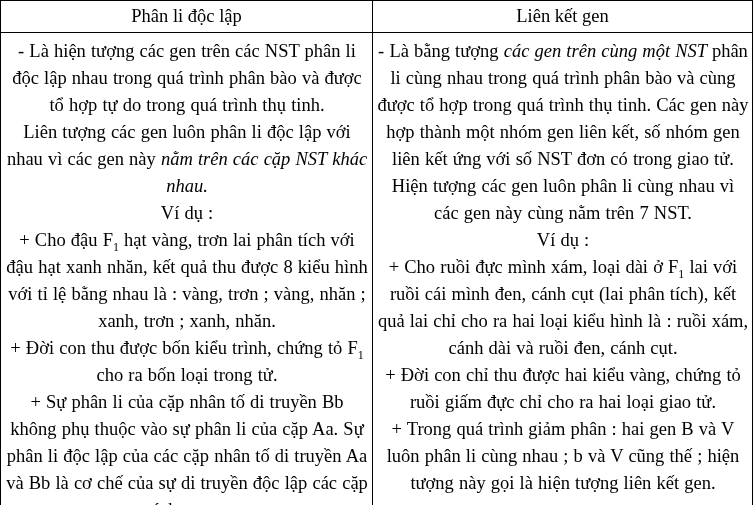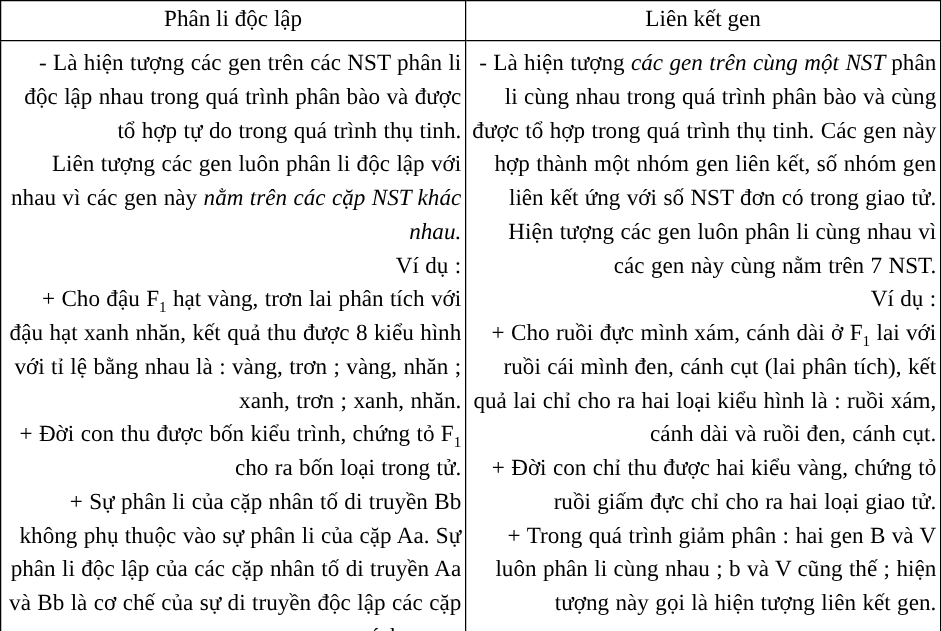--- a/index.html
+++ b/index.html
@@ -35,21 +35,21 @@
     margin-top: 29px;
   }
   table.cmp td {
     vertical-align: top;
     height: 464px;
     padding: 5px 3px 0 4px;
   }
   table.cmp td p {
     margin: 0;
     line-height: 27px;
-    text-align: right;
+    text-align: center;
     word-spacing: 0.5px;
   }
   table.cmp em {
     font-style: italic;
     margin-top: 28px;
   }
   table.cmp sub {
     font-size: 0.65em;
     line-height: 0;
   }
@@ -72,22 +72,22 @@
     <tr>
       <td>
           <p><span>- Là hiện tượng các gen trên các NST phân li độc lập nhau trong quá trình phân bào và được tổ hợp tự do trong quá trình thụ tinh.</span></p>
           <p><span>Liên tượng các gen luôn phân li độc lập với nhau vì các gen này </span><em>nằm trên các cặp NST khác nhau.</em></p>
           <p><span>Ví dụ :</span></p>
           <p><span>+ Cho đậu F</span><sub>1</sub><span> hạt vàng, trơn lai phân tích với đậu hạt xanh nhăn, kết quả thu được 8 kiểu hình với tỉ lệ bằng nhau là : vàng, trơn ; vàng, nhăn ; xanh, trơn ; xanh, nhăn.</span></p>
           <p><span>+ Đời con thu được bốn kiểu trình, chứng tỏ F</span><sub>1</sub><span> cho ra bốn loại trong tử.</span></p>
           <p><span>+ Sự phân li của cặp nhân tố di truyền Bb không phụ thuộc vào sự phân li của cặp Aa. Sự phân li độc lập của các cặp nhân tố di truyền Aa và Bb là cơ chế của sự di truyền độc lập các cặp tính trạng.</span></p>
         </td>
       <td>
-          <p><span>- Là hiện tượng </span><em>các gen trên cùng một NST </em><span>phân li cùng nhau trong quá trình phân bào và cùng được tổ hợp trong quá trình thụ tinh. Các gen này hợp thành một nhóm gen liên kết, số nhóm gen liên kết ứng với số NST đơn có trong giao tử.</span></p>
+          <p><span>- Là bằng tượng </span><em>các gen trên cùng một NST </em><span>phân li cùng nhau trong quá trình phân bào và cùng được tổ hợp trong quá trình thụ tinh. Các gen này hợp thành một nhóm gen liên kết, số nhóm gen liên kết ứng với số NST đơn có trong giao tử.</span></p>
           <p><span>Hiện tượng các gen luôn phân li cùng nhau vì các gen này cùng nằm trên 7 NST.</span></p>
           <p><span>Ví dụ :</span></p>
-          <p><span>+ Cho ruồi đực mình xám, cánh dài ở F</span><sub>1</sub><span> lai với ruồi cái mình đen, cánh cụt (lai phân tích), kết quả lai chỉ cho ra hai loại kiểu hình là : ruồi xám, cánh dài và ruồi đen, cánh cụt.</span></p>
+          <p><span>+ Cho ruồi đực mình xám, loại dài ở F</span><sub>1</sub><span> lai với ruồi cái mình đen, cánh cụt (lai phân tích), kết quả lai chỉ cho ra hai loại kiểu hình là : ruồi xám, cánh dài và ruồi đen, cánh cụt.</span></p>
           <p><span>+ Đời con chỉ thu được hai kiểu vàng, chứng tỏ ruồi giấm đực chỉ cho ra hai loại giao tử.</span></p>
           <p><span>+ Trong quá trình giảm phân : hai gen B và V luôn phân li cùng nhau ; b và V cũng thế ; hiện tượng này gọi là hiện tượng liên kết gen.</span></p>
         </td>
     </tr>
   </tbody>
 </table>
 
 </body></html>

